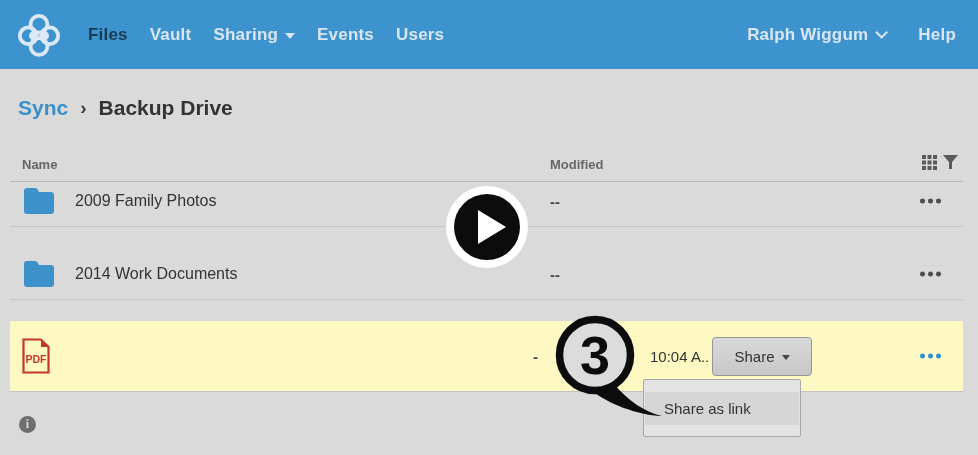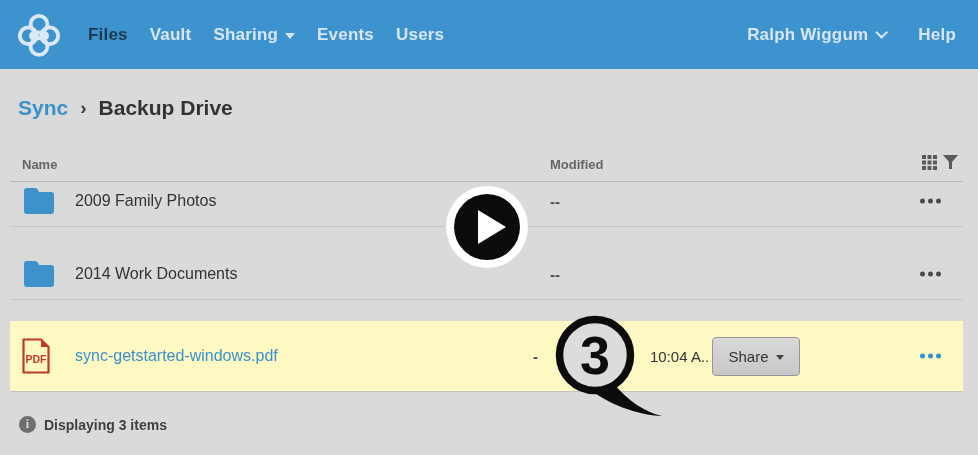--- a/index.html
+++ b/index.html
@@ -73,21 +73,21 @@
   }
   .cell-time {
     position:absolute; left:640px; top:50%; transform:translateY(-50%);
     font-size:15px; color:#333;
   }
   .dots { position:absolute; right:22px; top:50%; transform:translateY(-50%); display:flex; gap:3px; cursor:pointer; }
   .dots i { width:5px; height:5px; border-radius:50%; background:#4d4d4d; }
   .dots.blue i { background:#2f8fd0; }
 
   .share-btn {
-    position:absolute; left:702px; top:16px; width:88px; height:39px;
+    position:absolute; left:702px; top:16px; width:100px; height:39px;
     background:linear-gradient(#d9d9d9,#c7c7c7);
     border:1px solid #959595; border-radius:4px;
     font-size:15px; color:#333; font-weight:400; cursor:pointer;
     display:flex; align-items:center; justify-content:center; gap:7px;
     font-family:"Liberation Sans", sans-serif;
   }
   .share-btn .caret { border-top-color:#444; border-left-width:4px; border-right-width:4px; border-top-width:5px; }
 
   
   .dropdown {
@@ -213,41 +213,42 @@
         <i></i>
       </div>
   </div>
 
   <div class="row row3">
     <svg class="cell-icon" width="28" height="36" viewBox="0 0 28 36">
       <path d="M1.5 1.5 L19 1.5 L26.5 9 L26.5 34.5 L1.5 34.5 Z" fill="none" stroke="#c0392b" stroke-width="2.2"></path>
       <path d="M19 1.5 L19 9 L26.5 9 Z" fill="#c0392b"></path>
       <text x="3.5" y="25" font-size="10.5" font-weight="bold" fill="#c0392b" font-family="Liberation Sans, sans-serif">PDF</text>
     </svg>
-    <span class="cell-name link">sync-getstarted-windows.pdf</span>
     <span class="cell-mod-fragment">-</span>
     <span class="cell-time">10:04 A..</span>
     <button class="share-btn">
       <span>Share</span>
       <span class="caret-down caret"></span>
     </button>
     <div class="dots blue">
         <i></i>
         <i></i>
         <i></i>
       </div>
   </div>
 
   <div class="footer">
     <div class="footer-inner">
       <span class="info-icon">i</span>
-      <span class="footer-text">Displaying 3 items</span>
-    </div>
-  </div>
-
+    </div>
+  </div>
+
+  <div class="dropdown">
+    <div class="dropdown-item">Share as link</div>
+  </div>
 
   <svg class="play-overlay" viewBox="0 0 84 84">
     <circle cx="42" cy="42" r="41" fill="#ffffff"></circle>
     <circle cx="42" cy="42" r="33" fill="#0c0c0c"></circle>
     <polygon points="33,25 33,59 61,42" fill="#ffffff"></polygon>
   </svg>
 
   <svg class="badge-overlay" viewBox="0 0 130 118">
     <path d="M 66 76 C 80 93 97 104 114 108 C 89 107 60 96 40 80 Z" fill="#0c0c0c"></path>
     <circle cx="47" cy="47" r="35.5" fill="#dcdcdc" stroke="#0c0c0c" stroke-width="7.5"></circle>

